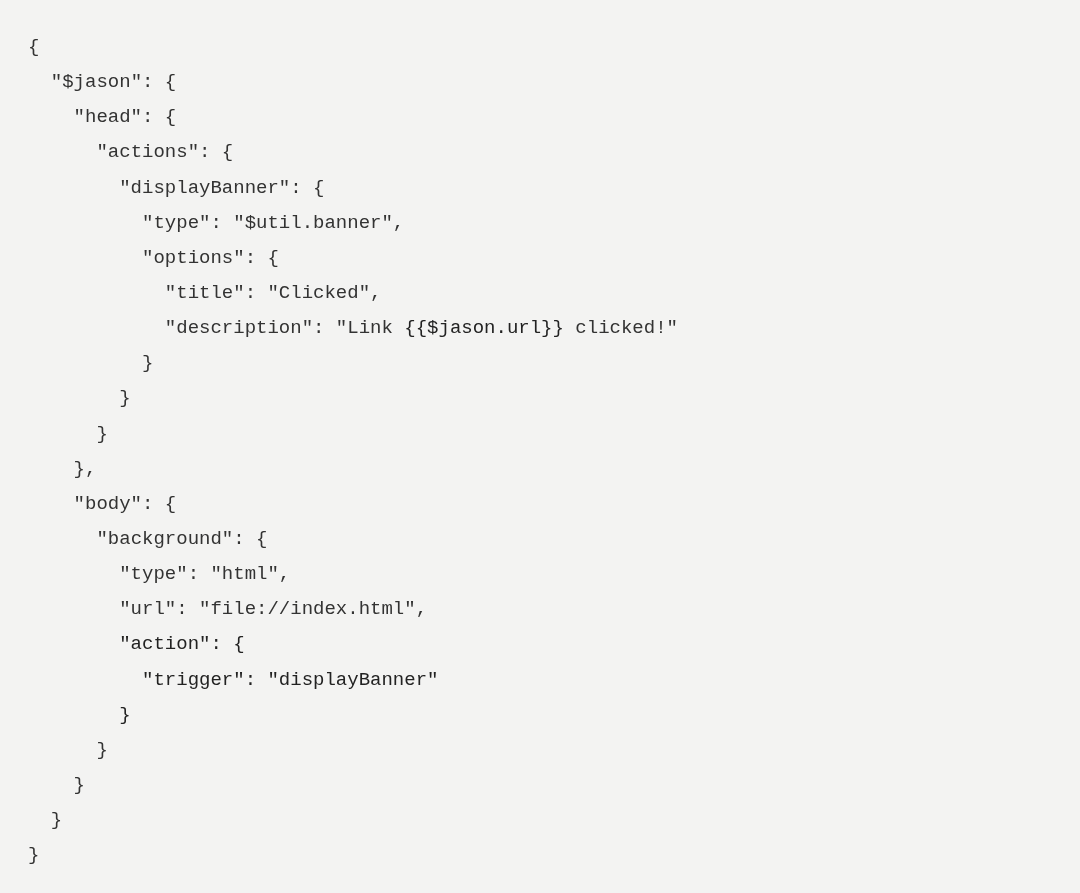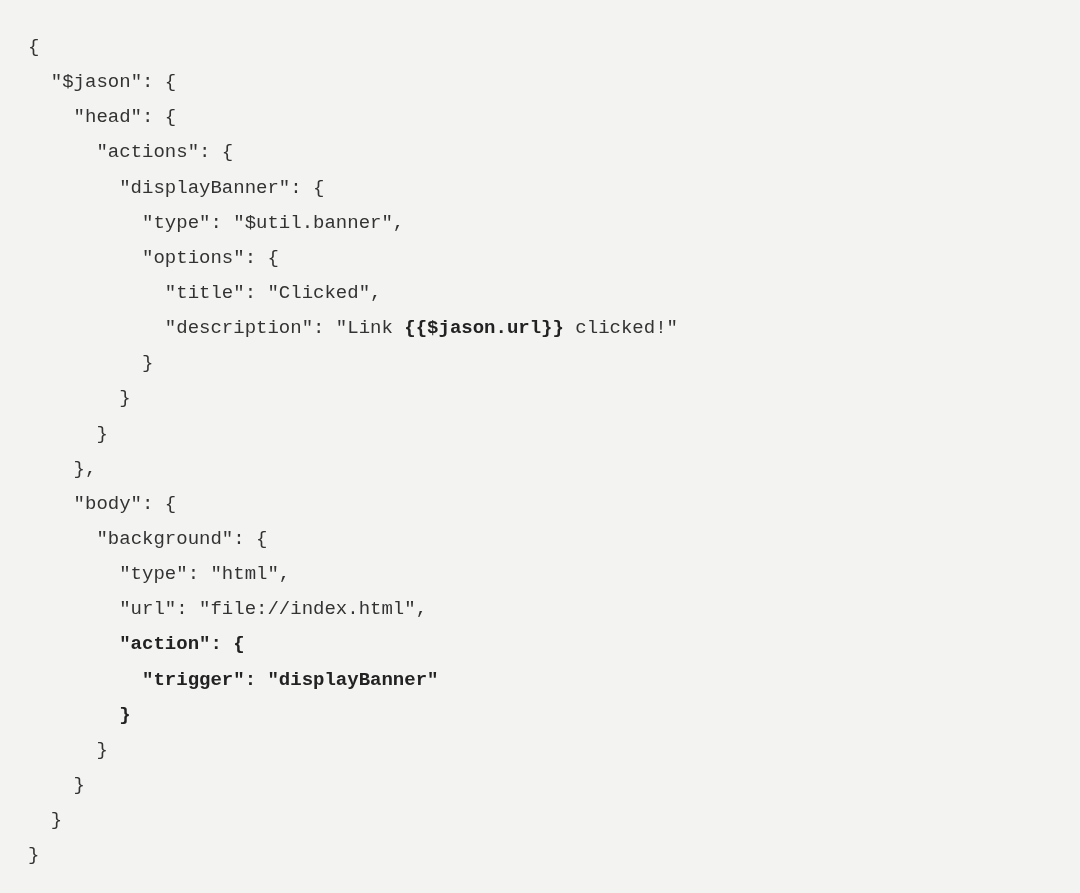--- a/index.html
+++ b/index.html
@@ -16,21 +16,21 @@
       padding: 30px 28px;
       width: 1080px;
       height: 893px;
     }
     pre {
       font-family: inherit;
       white-space: pre;
       margin: 0;
     }
     .bold {
-      font-weight: 700;
+      font-weight: 400;
       color: #222;
     }
   </style>
 </head>
 <body>
 
 <pre id="code-output"><span><span>{</span>
 </span><span>  <span>"$jason": {</span>
 </span><span>    <span>"head": {</span>
 </span><span>      <span>"actions": {</span>

